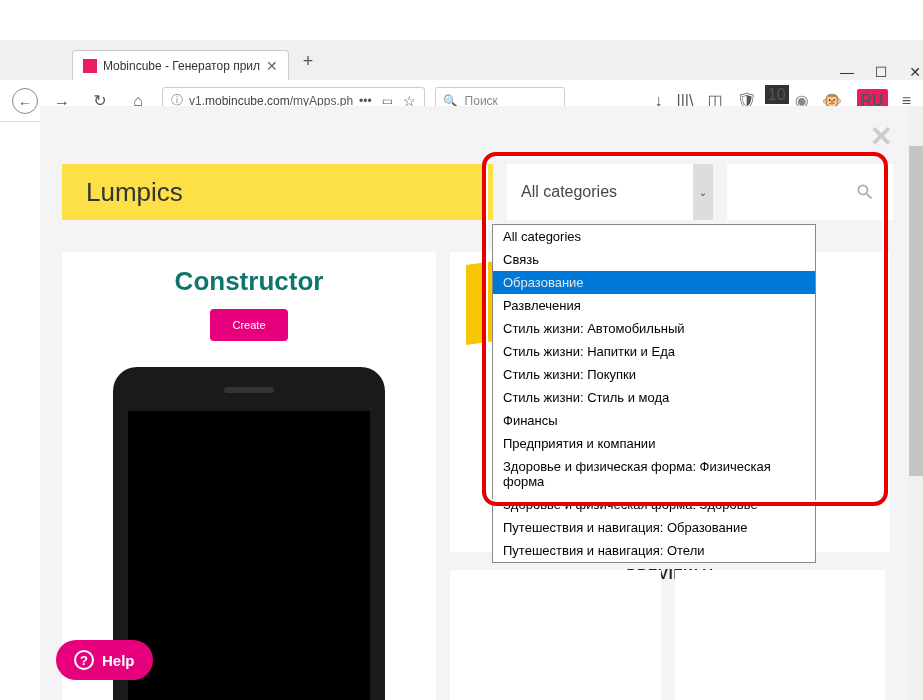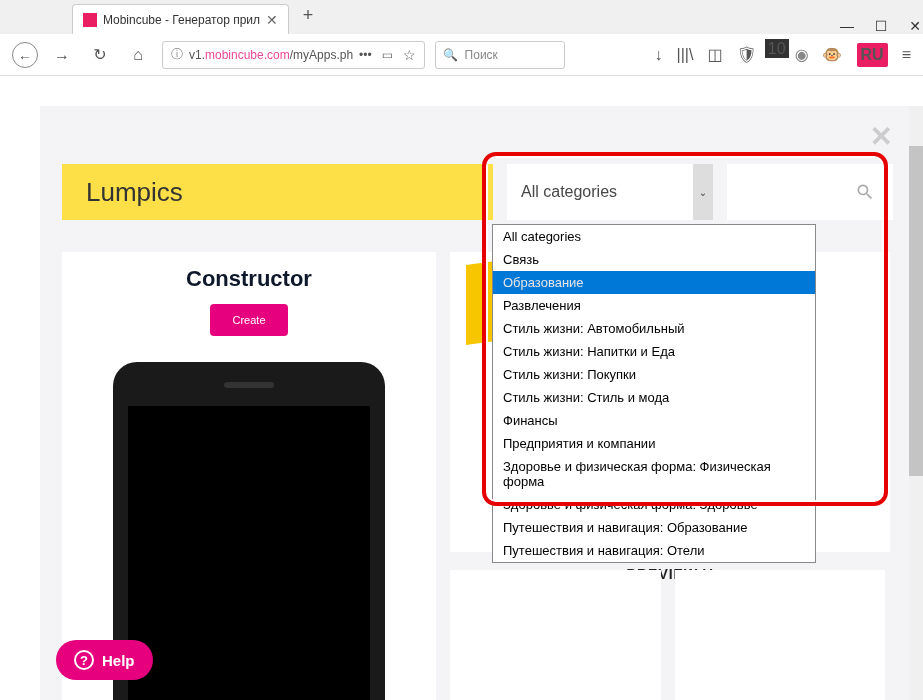--- a/index.html
+++ b/index.html
@@ -1,35 +1,35 @@
 <!DOCTYPE html>
 <html><head>
 <meta charset="utf-8">
 <style>
 * { margin: 0; padding: 0; box-sizing: border-box; font-family: -apple-system, BlinkMacSystemFont, "Segoe UI", Arial, sans-serif; }
 body { background: #fff; width: 923px; height: 700px; overflow: hidden; position: relative; }
 .window-controls { margin-left: auto; display: flex; gap: 18px; }
 .window-controls span { font-size: 14px; color: #333; cursor: pointer; width: 16px; text-align: center; }
 
 
-.tab-bar { height: 34px; background: #f0f0f0; display: flex; align-items: flex-end; padding-left: 72px; }
+.tab-bar { height: 40px; background: #f0f0f0; display: flex; align-items: flex-end; padding-left: 72px; margin-top: 40px; }
 .tab { background: #fff; height: 30px; padding: 0 10px; display: flex; align-items: center; gap: 6px; border: 1px solid #ccc; border-bottom: none; border-radius: 4px 4px 0 0; min-width: 200px; }
 .tab-favicon { width: 14px; height: 14px; background: #e91e63; }
 .tab-title { font-size: 12px; color: #333; flex: 1; white-space: nowrap; overflow: hidden; }
 .tab-close { font-size: 14px; color: #666; }
 .new-tab { margin-left: 6px; padding: 4px 8px; font-size: 18px; color: #555; margin-bottom: 4px; }
 
 
 .nav-bar { height: 42px; background: #fff; border-bottom: 1px solid #ddd; display: flex; align-items: center; padding: 0 12px; gap: 10px; }
 .nav-btn { width: 28px; height: 28px; display: flex; align-items: center; justify-content: center; color: #555; font-size: 16px; border-radius: 4px; }
 .nav-btn.circled { border: 1px solid #888; border-radius: 50%; width: 26px; height: 26px; font-size: 14px; }
 .url-bar { flex: 0 0 220px; height: 28px; border: 1px solid #ccc; border-radius: 3px; display: flex; align-items: center; padding: 0 8px; gap: 6px; font-size: 12px; color: #555; }
 .url-secure { color: #888; }
 .url-text { flex: 1; }
-.url-text .domain { color: #ec4899; margin-top: 28px; }
+.url-text .domain { color: #404040; margin-top: 28px; }
 .url-actions { margin-left: auto; display: flex; gap: 10px; align-items: center; }
 .star { font-size: 14px; }
 .search-bar { flex: 0 0 130px; height: 28px; border: 1px solid #ccc; border-radius: 3px; display: flex; align-items: center; padding: 0 8px; gap: 6px; font-size: 12px; color: #888; }
 .toolbar-icons { margin-left: auto; display: flex; gap: 14px; align-items: center; }
 .toolbar-icons span { font-size: 16px; color: #555; position: relative; }
 .badge-10 { position: absolute; top: -6px; right: -8px; background: #333; color: #fff; font-size: 8px; padding: 1px 3px; border-radius: 0; }
 .ru-icon { background: #e91e63; color: #fff; font-size: 10px; font-weight: bold; padding: 3px 4px; border-radius: 2px; }
 
 
 .page { position: absolute; top: 106px; left: 40px; right: 0; bottom: 0; background: #f4f4f7; }
@@ -45,21 +45,21 @@
 
 .highlight { position: absolute; top: 46px; left: 442px; width: 406px; height: 354px; border: 4px solid #e60000; border-radius: 14px; pointer-events: none; z-index: 50; box-shadow: inset 0 0 0 2px #fff; }
 
 
 .dropdown { position: absolute; top: 118px; left: 452px; width: 324px; background: #fff; border: 1px solid #888; z-index: 40; }
 .dropdown-item { padding: 4px 10px; font-size: 13px; color: #000; cursor: pointer; }
 .dropdown-item.selected { background: #0078d7; color: #e5e5e5; }
 
 
 .constructor { position: absolute; top: 146px; left: 22px; width: 374px; background: #fff; bottom: 0; text-align: center; padding-top: 14px; }
-.constructor h2 { font-size: 22px; font-weight: bold; color: #0f172a; margin-bottom: 12px; }
+.constructor h2 { font-size: 26px; font-weight: bold; color: #0f766e; margin-bottom: 12px; }
 .create-btn { background: #e6007e; color: #fff; border: none; padding: 10px 22px; font-size: 11px; border-radius: 4px; cursor: pointer; }
 .phone { margin: 26px auto 0; width: 272px; height: 500px; background: #1a1a1a; border-radius: 24px; padding-top: 20px; position: relative; }
 .phone-speaker { width: 50px; height: 6px; background: #333; border-radius: 3px; margin: 0 auto 18px; }
 .phone-screen { background: #000; width: 242px; height: 420px; margin: 0 auto; }
 
 
 .right-card { position: absolute; top: 146px; left: 410px; width: 440px; height: 300px; background: #fff; }
 .right-card-icon { position: absolute; top: 8px; left: 16px; width: 72px; height: 80px; background: #f7c600; transform: skewY(-8deg); }
 .right-card-title { position: absolute; top: 256px; left: 0; right: 0; text-align: center; font-size: 19px; font-weight: 300; color: #555; }
 .right-card-preview { position: absolute; top: 314px; left: 0; right: 0; text-align: center; font-size: 14px; font-weight: bold; color: #222; letter-spacing: 1px; }

